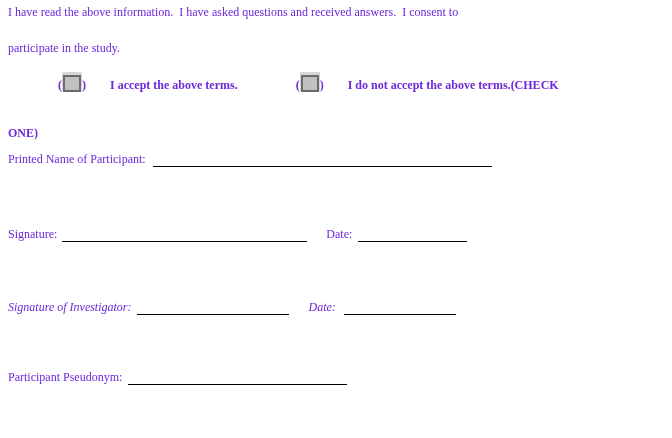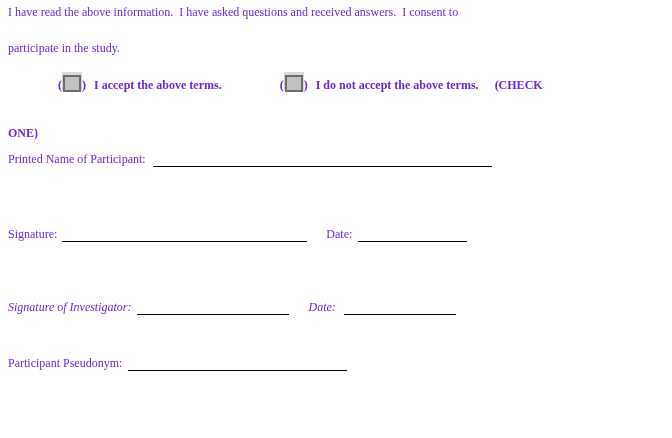--- a/index.html
+++ b/index.html
@@ -28,36 +28,36 @@
     line-height: 36px;
     white-space: pre-wrap;
     width: 640px;
   }
   .bold { font-weight: bold; }
   .checkline { left: 58px; top: 75px; }
   .one-line { top: 124px; }
   .row-printed { top: 148px; }
   .row-signature { top: 223px; }
   .row-investigator { top: 296px; font-style: italic; }
-  .row-pseudonym { top: 352px; }
+  .row-pseudonym { top: 366px; }
 
   .cb {
     display: inline-block;
     box-sizing: border-box;
     width: 18px;
     height: 17px;
     background: #c1c1c1;
     border: 2px solid #6b6b6b;
     vertical-align: -3px;
     margin: 0 1px;
     box-shadow: 0 -2px 0 1px #d8d8d8;
   }
-  .cb-label { margin-left: 8px; }
+  .cb-label { margin-left: 24px; }
   .group-gap { display: inline-block; width: 58px; }
-  .check-one { margin-left: 16px; }
+  .check-one { }
 
   .uline {
     display: inline-block;
     height: 14px;
     border-bottom: 1.5px solid #000000;
     position: relative;
     top: 4px;
   }
   .u-printed { width: 339px; margin-left: 7px; }
   .u-sig { width: 245px; margin-left: 5px; }

